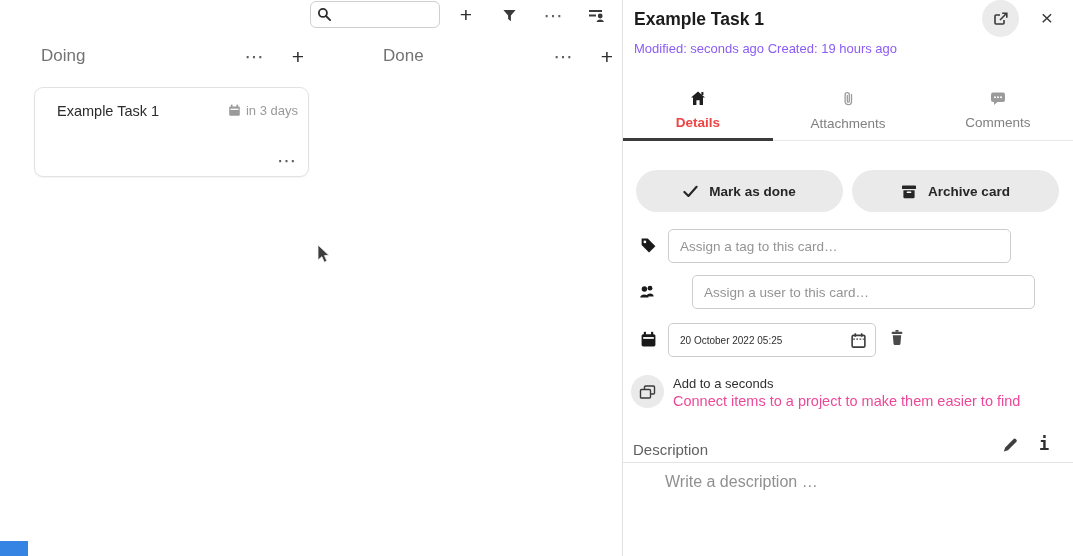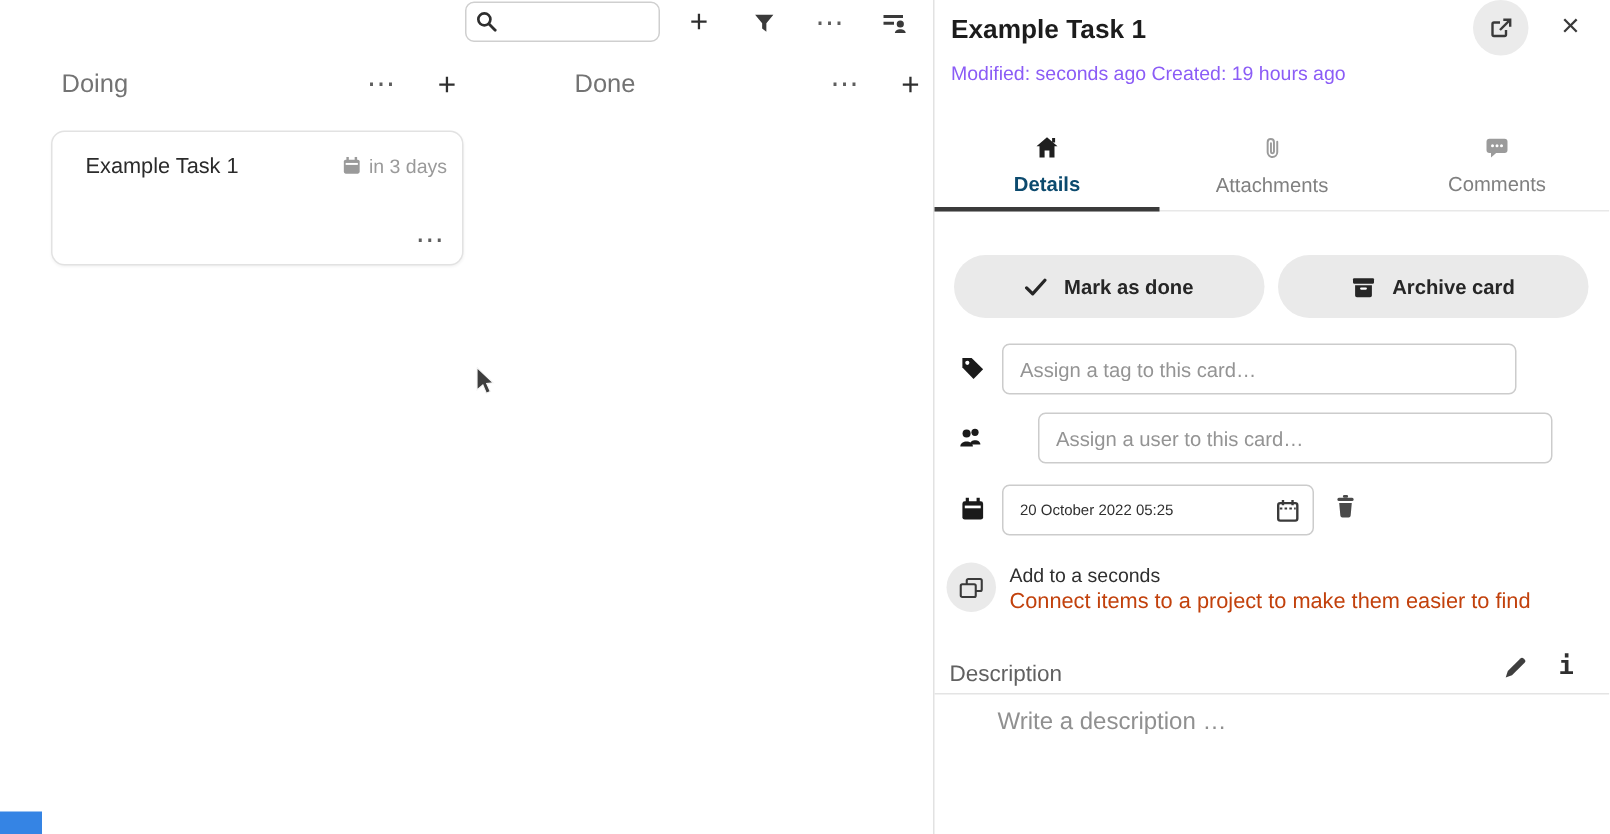--- a/index.html
+++ b/index.html
@@ -35,42 +35,42 @@
   .panel { position:absolute; left:623px; top:0; width:450px; height:556px; }
   .p-title { position:absolute; left:11px; top:9px; font-size:17.5px; font-weight:700; color:#1c1c1c; }
   .p-meta  { position:absolute; left:11px; top:41px; font-size:13px; color:#8b5cf6; }
   .p-open-btn { position:absolute; left:359px; top:0; width:37px; height:37px; border-radius:50%;
     background:#ebebeb; border:none; display:flex; align-items:center; justify-content:center; cursor:pointer; }
   .p-close-btn { position:absolute; left:412px; top:5px; width:24px; height:24px; border:none; background:transparent; cursor:pointer; }
 
   .tabs { position:absolute; left:0; top:84px; width:450px; height:57px; display:flex; border-bottom:1px solid #e8e8e8; }
   .tab { flex:1; display:flex; flex-direction:column; align-items:center; justify-content:flex-start; padding-top:7px; cursor:pointer; position:relative; }
   .tab-label { margin-top:9px; font-size:13.5px; color:#808080; }
-  .tab.active .tab-label { color:#0c4a6e; font-weight:700; }
+  .tab.active .tab-label { color:#ef4444; font-weight:700; }
   .tab-underline { position:absolute; left:0; bottom:-1px; width:150px; height:3px; background:#3b3b3b; }
 
   .actions { position:absolute; left:13px; top:170px; display:flex; gap:9px; }
   .pill { width:207px; height:42px; border-radius:21px; background:#eaeaea; border:none; cursor:pointer;
     display:flex; align-items:center; justify-content:center; gap:11px; font-family:inherit; font-size:13.5px; font-weight:700; color:#262626; }
 
   .lead-icon { position:absolute; display:flex; }
   .p-input { position:absolute; left:45px; width:343px; height:34px; border:1px solid #ccc; border-radius:5px;
     background:#fff; padding:0 11px; font-size:13.5px; color:#333; outline:none; font-family:inherit; }
   .p-input::placeholder { color:#949494; }
 
   .date-field { position:absolute; left:45px; top:323px; width:208px; height:34px; border:1px solid #ccc; border-radius:5px;
     background:#fff; display:flex; align-items:center; padding:0 8px 0 11px; cursor:pointer; }
   .date-text { flex:1; font-size:10px; color:#2f2f2f; }
   .icon-btn { border:none; background:transparent; cursor:pointer; display:flex; align-items:center; justify-content:center; }
   .trash-btn { position:absolute; left:266px; top:329px; }
 
   .proj-circle { position:absolute; left:8px; top:375px; width:33px; height:33px; border-radius:50%;
     background:#eaeaea; border:none; display:flex; align-items:center; justify-content:center; cursor:pointer; }
   .proj-title { position:absolute; left:50px; top:376px; font-size:13px; color:#2f2f2f; }
-  .proj-sub { position:absolute; left:50px; top:393px; font-size:14.5px; color:#c2410c; }
+  .proj-sub { position:absolute; left:50px; top:393px; font-size:14.5px; color:#ec4899; }
 
   .desc-label { position:absolute; left:10px; top:441px; font-size:15px; color:#616161; }
   .desc-edit { position:absolute; left:379px; top:437px; }
   .desc-info { position:absolute; left:416px; top:434px; font-family:"DejaVu Sans Mono", monospace; font-weight:700; font-size:17px; color:#2f2f2f; border:none; background:transparent; cursor:pointer; }
   .desc-rule { position:absolute; left:0; top:462px; width:450px; height:1px; background:#e4e4e4; }
   .desc-placeholder { position:absolute; left:10px; top:473px; font-size:16px; color:#909090; cursor:text;margin-left:32px; }
 </style>
 </head>
 <body>
 

